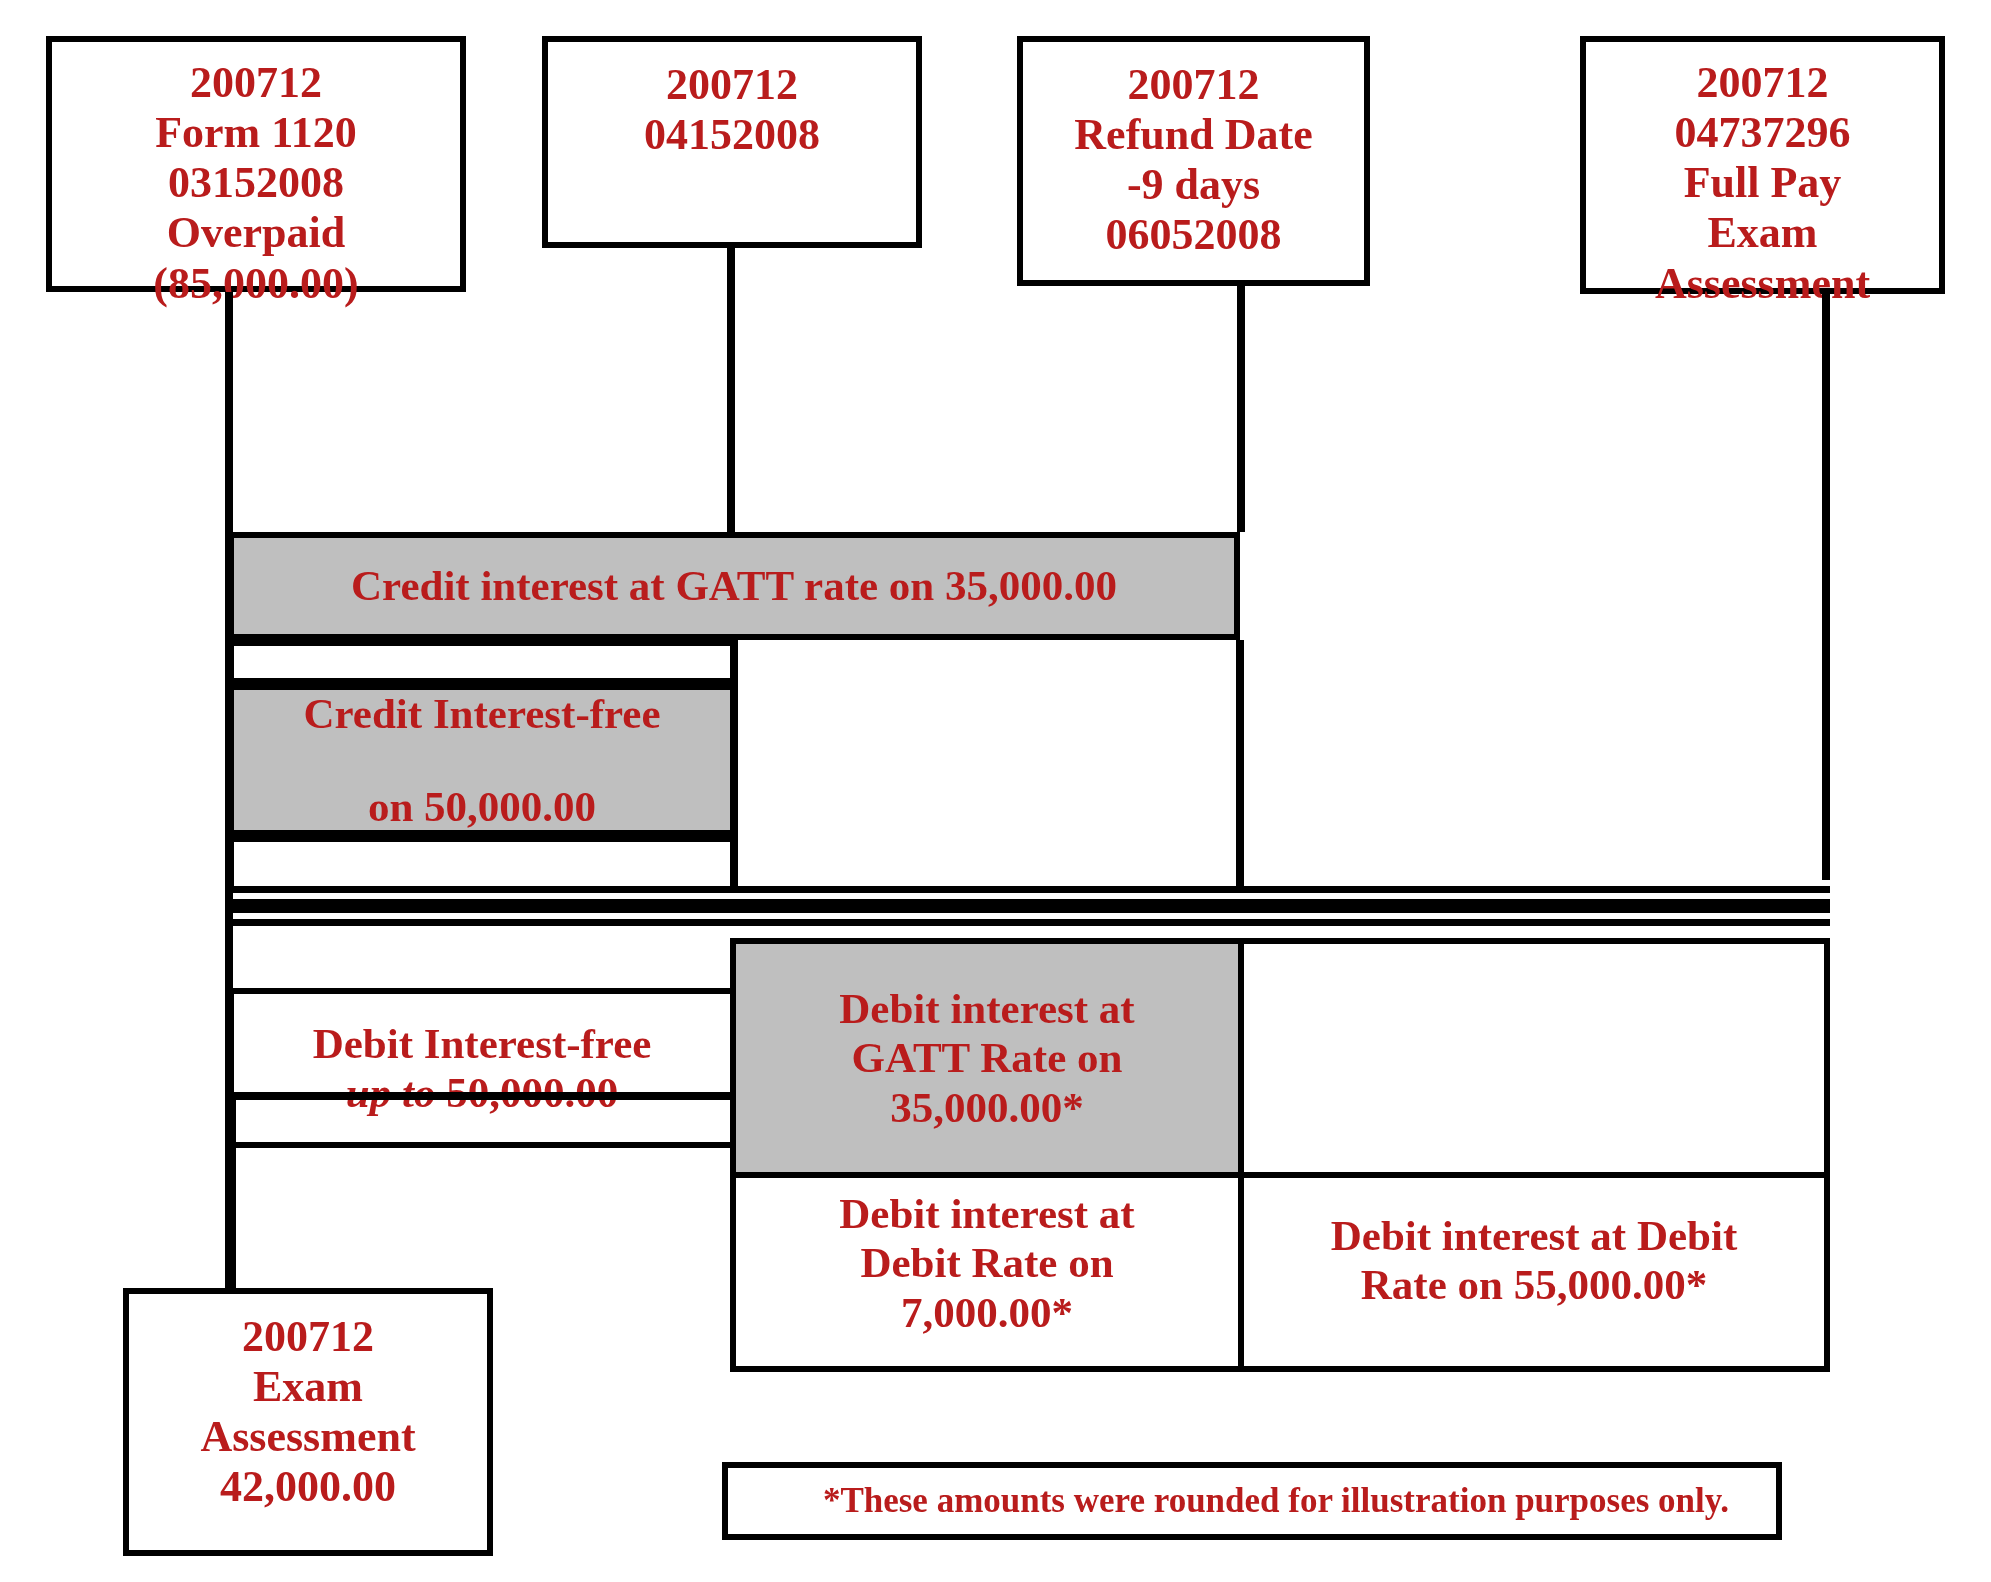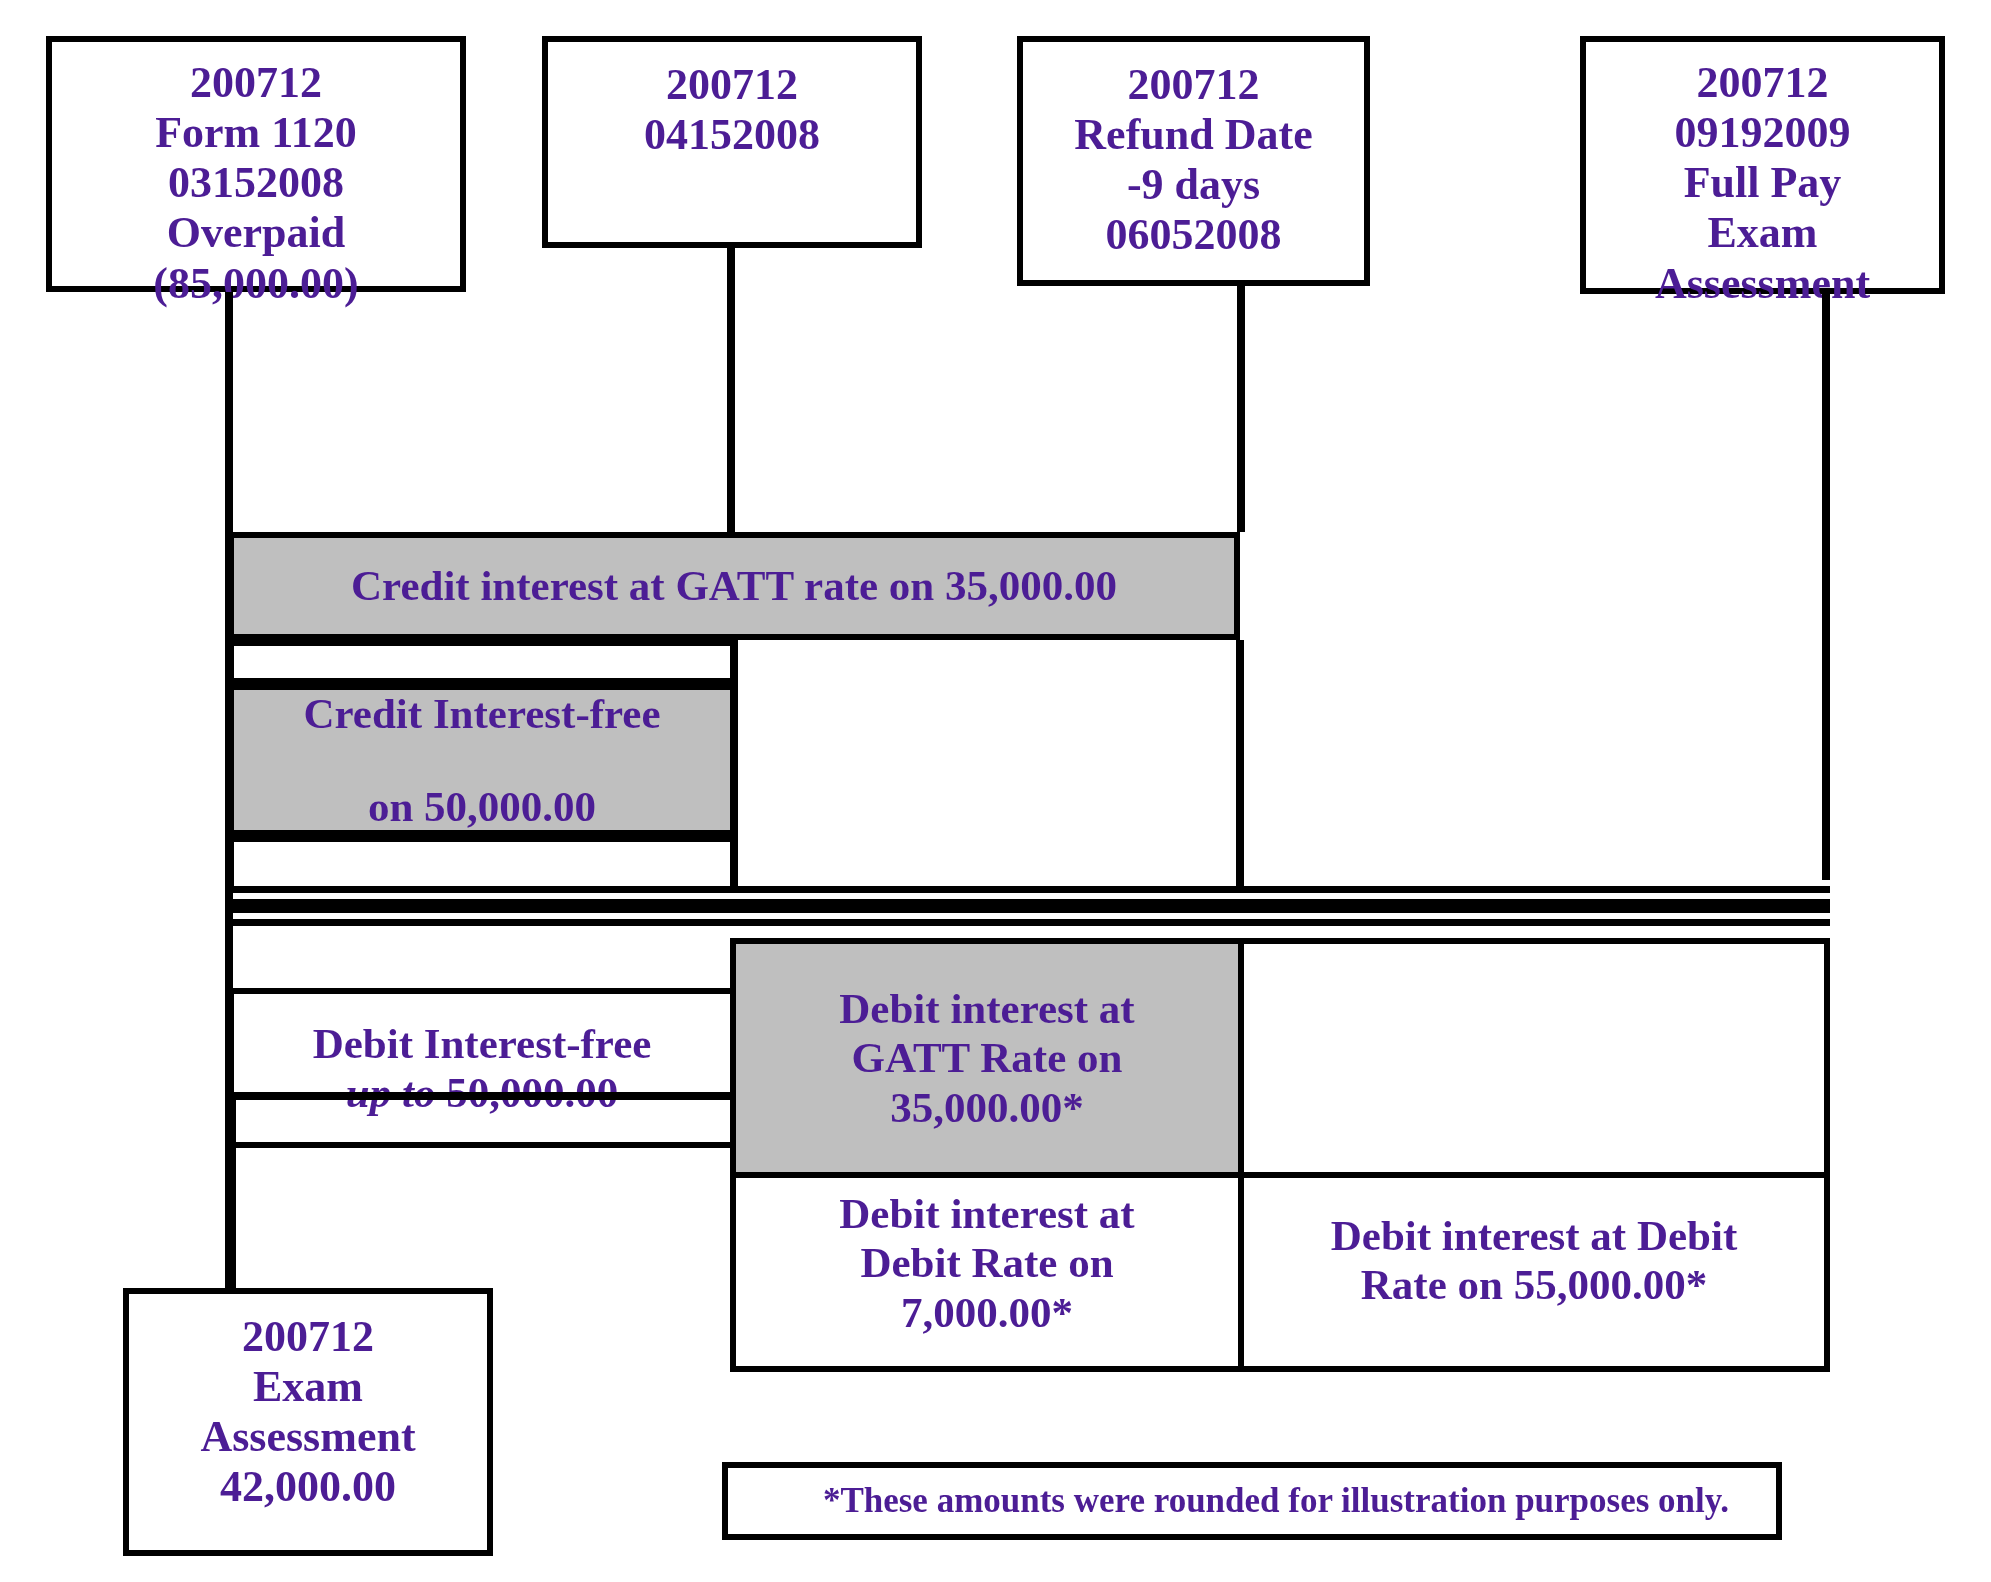--- a/index.html
+++ b/index.html
@@ -1,21 +1,21 @@
 <!DOCTYPE html>
 <html><head>
 <meta charset="utf-8">
 <style>
   html,body{margin:0;padding:0;background:#ffffff;}
   body{font-family:"Liberation Serif","DejaVu Serif",serif;}
   #canvas{position:relative;width:1991px;height:1582px;background:#ffffff;overflow:hidden;}
 
   .box{position:absolute;box-sizing:border-box;border:6px solid #000;background:#fff;
        display:flex;flex-direction:column;align-items:center;justify-content:flex-start;
-       font-weight:bold;line-height:1.14;color:#4c1d95;text-align:center;}
+       font-weight:bold;line-height:1.14;color:#b91c1c;text-align:center;}
   .box.center{justify-content:center;}
   .gray{background:#bfbfbf;}
   .line{position:absolute;background:#000;}
   .thinbox{position:absolute;box-sizing:border-box;border:6px solid #000;background:#fff;}
   .ttl{font-size:44px;}
   .lbl{font-size:43px;}
   .ital{font-style:italic;}
   .foot{font-size:35px;}
 </style>
 </head>
@@ -38,21 +38,21 @@
 
   <div class="box ttl" style="left:1017px;top:36px;width:353px;height:250px;padding-top:18px;">
     <span>200712</span>
     <span>Refund Date</span>
     <span>-9 days</span>
     <span>06052008</span>
   </div>
 
   <div class="box ttl" style="left:1580px;top:36px;width:365px;height:258px;padding-top:16px;">
     <span>200712</span>
-    <span>09192009</span>
+    <span>04737296</span>
     <span>Full Pay</span>
     <span>Exam</span>
     <span>Assessment</span>
   </div>
 
   <div class="line" style="left:225px;top:292px;width:8px;height:1000px;"></div>
 
   <div class="line" style="left:727px;top:248px;width:8px;height:284px;"></div>
 
   <div class="line" style="left:1237px;top:286px;width:8px;height:246px;"></div>

